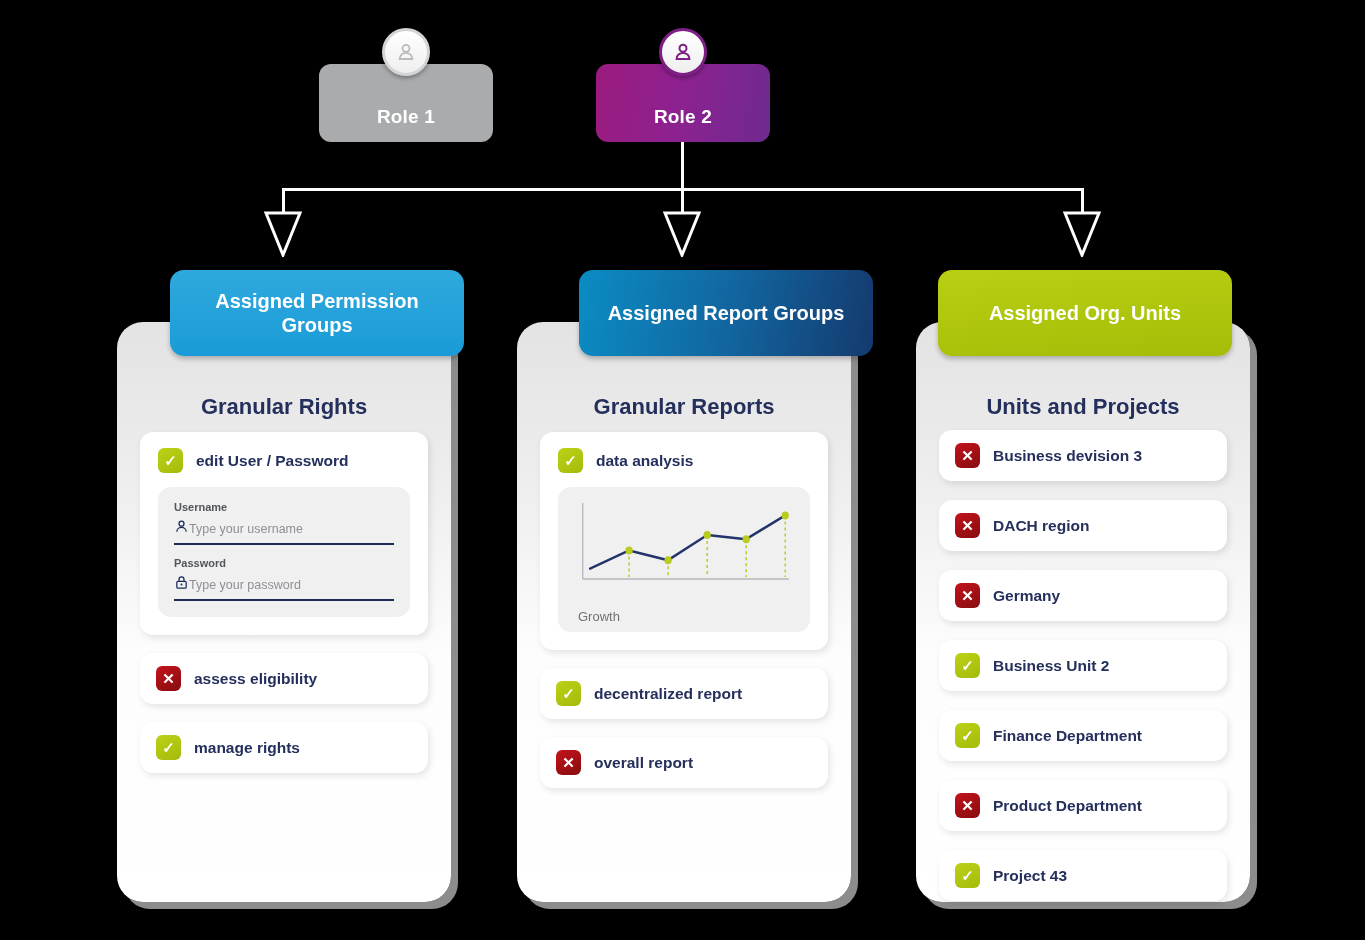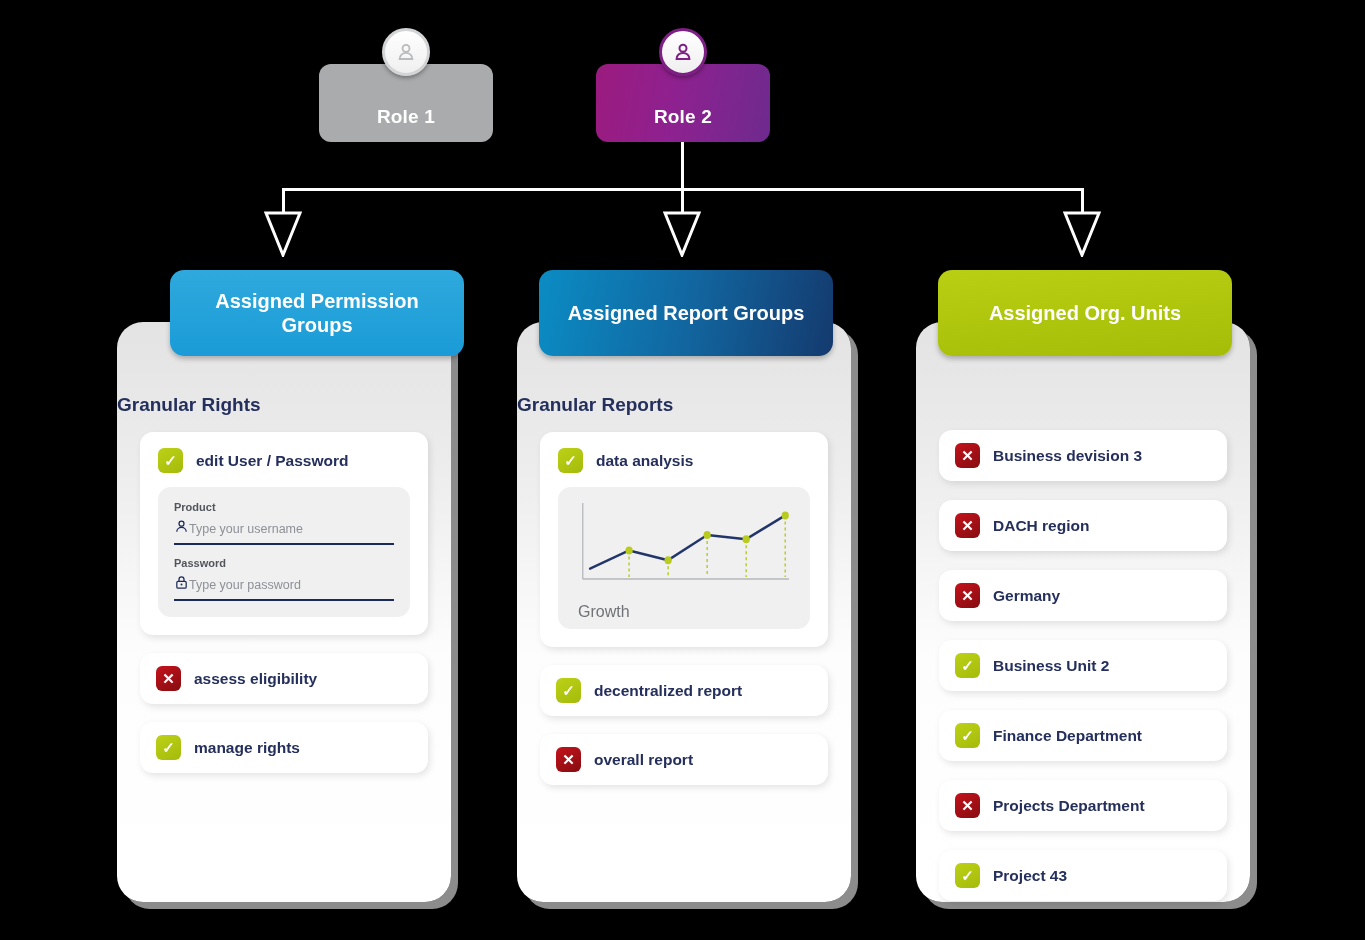--- a/index.html
+++ b/index.html
@@ -53,26 +53,26 @@
     position: absolute; top: -52px; left: 22px;
     width: 294px; height: 86px;
     border-radius: 14px;
     display: flex; align-items: center; justify-content: center;
     text-align: center;
     color: #ffffff; font-size: 20px; font-weight: bold; line-height: 1.22;
     box-shadow: 0 3px 5px rgba(0,0,0,.25);
     padding: 0 14px;
   }
   .hdr-blue  { background: linear-gradient(180deg, #2fa9dd 0%, #1a9bd7 100%); margin-left: 31px; }
-  .hdr-navy  { background: linear-gradient(100deg, #0b8cc4 0%, #12659f 52%, #143a6e 100%); }
+  .hdr-navy  { background: linear-gradient(100deg, #0b8cc4 0%, #12659f 52%, #143a6e 100%); margin-left: 40px; }
   .hdr-green { background: linear-gradient(175deg, #b9cf13 0%, #a5bd08 100%); }
 
   .panel-subtitle {
     position: absolute; top: 72px; left: 0; width: 100%;
-    color: #242f5c; font-size: 19px; font-weight: bold;
+    text-align: center; color: #242f5c; font-size: 22px; font-weight: bold;
   }
   .panel-body {
     position: absolute; top: 110px; left: 23px; right: 23px;
   }
 
   
   .item-card {
     background: #ffffff;
     border-radius: 13px;
     box-shadow: 2px 3px 7px rgba(0,0,0,.10);
@@ -101,21 +101,21 @@
     display: flex; align-items: center; gap: 0;
     border-bottom: 2px solid #1b2a58; padding: 2px 0 5px 0; margin-bottom: 12px;
   }
   .field-row:last-child { margin-bottom: 0; }
   .field-ph { color: #8d9097; font-size: 12.5px; }
 
   
   .chart-box {
     background: #f0f0f0; border-radius: 13px; padding: 12px 12px 8px 12px;
   }
-  .chart-caption { color: #6f7277; font-size: 16px; margin-top: 2px; padding-left: 8px; }
+  .chart-caption { color: #6f7277; font-size: 13px; margin-top: 8px; padding-left: 8px; }
 </style>
 </head>
 <body>
 
 <div id="stage">
 
   <div class="role-card gray" style="left:319px; top:64px;">
     <div class="avatar gray">
       <svg width="24" height="24" viewBox="0 0 24 24" aria-hidden="true">
         <circle cx="12" cy="8.3" r="3.5" fill="none" stroke="#b9babc" stroke-width="1.8"></circle>
@@ -163,21 +163,21 @@
     <div class="panel-subtitle">Granular Rights</div>
 
     <div class="panel-body">
 
       <div class="item-card tall">
         <div class="tall-head">
           <span class="badge ok">✓</span>
           <span class="item-label">edit User / Password</span>
         </div>
         <div class="form-box">
-          <div class="field-label">Product</div>
+          <div class="field-label">Username</div>
           <div class="field-row">
             <span>
               <svg width="15" height="15" viewBox="0 0 24 24" aria-hidden="true">
                 <circle cx="12" cy="7.5" r="4" fill="none" stroke="#1b2a58" stroke-width="2"></circle>
                 <path d="M4.5 20.5c0-4.1 3.4-7 7.5-7s7.5 2.9 7.5 7" fill="none" stroke="#1b2a58" stroke-width="2"></path>
               </svg>
             </span>
             <span class="field-ph">Type your username</span>
           </div>
           <div class="field-label">Password</div>
@@ -251,20 +251,21 @@
       <div class="item-card" style="margin-top:18px;">
         <span class="badge no">✕</span>
         <span class="item-label">overall report</span>
       </div>
 
     </div>
   </div>
 
   <div class="panel" style="left:916px; top:322px;padding-left:30px;">
     <div class="panel-header hdr-green">Assigned Org. Units</div>
+    <div class="panel-subtitle">Units and Projects</div>
 
     <div class="panel-body" style="top:108px;">
       <div class="item-card" style="margin-bottom:19px;">
         <span class="badge no">✕</span>
         <span class="item-label">Business devision 3</span>
       </div>
       <div class="item-card" style="margin-bottom:19px;">
         <span class="badge no">✕</span>
         <span class="item-label">DACH region</span>
       </div>
@@ -275,21 +276,21 @@
       <div class="item-card" style="margin-bottom:19px;">
         <span class="badge ok">✓</span>
         <span class="item-label">Business Unit 2</span>
       </div>
       <div class="item-card" style="margin-bottom:19px;">
         <span class="badge ok">✓</span>
         <span class="item-label">Finance Department</span>
       </div>
       <div class="item-card" style="margin-bottom:19px;">
         <span class="badge no">✕</span>
-        <span class="item-label">Projects Department</span>
+        <span class="item-label">Product Department</span>
       </div>
       <div class="item-card" style="margin-bottom:19px;">
         <span class="badge ok">✓</span>
         <span class="item-label">Project 43</span>
       </div>
     </div>
   </div>
 
 </div>
 

